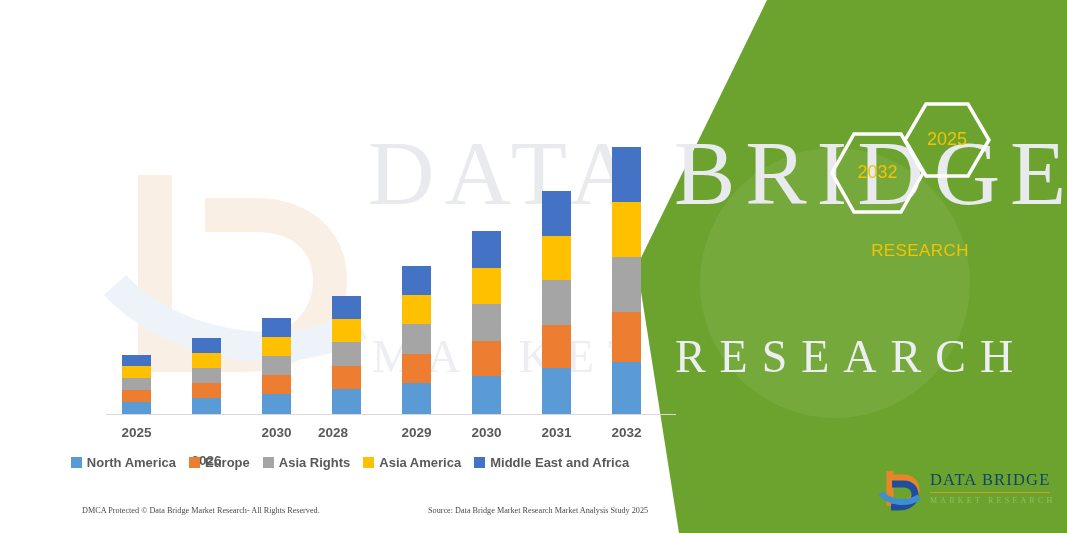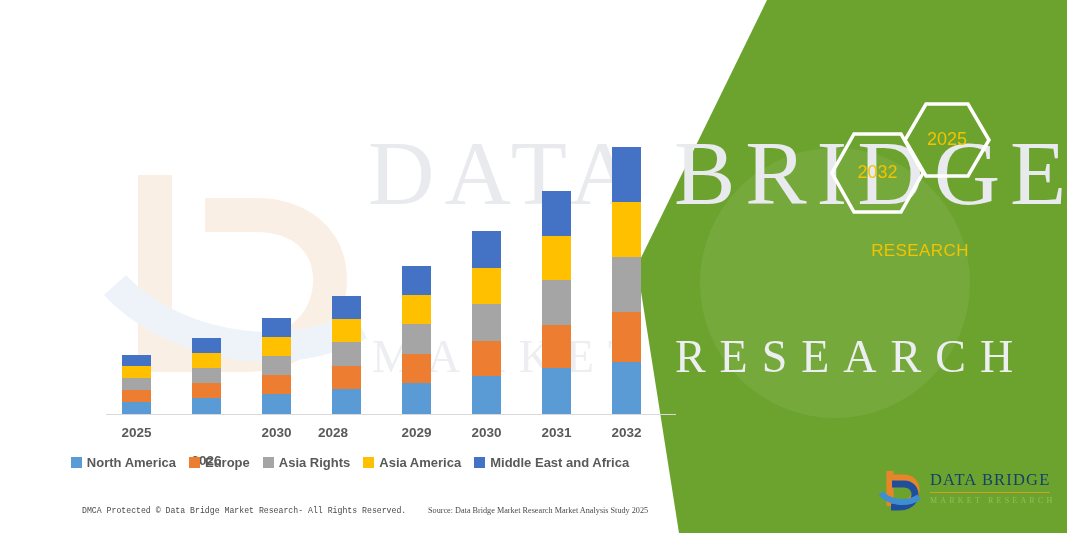--- a/index.html
+++ b/index.html
@@ -89,21 +89,21 @@
 
   .legend{
     position:absolute;left:0;top:455px;width:700px;
     display:flex;justify-content:center;align-items:flex-start;gap:13px;
   }
   .lg-item{display:flex;align-items:center;gap:5px;}
   .lg-swatch{width:11px;height:11px;display:block;}
   .lg-text{font-size:13px;color:#595959;font-weight:bold;white-space:nowrap;}
 
   .footer{position:absolute;left:0;top:506px;width:700px;height:20px;}
-  .foot-l{position:absolute;left:82px;top:0;font-size:8.2px;color:#4A4A4A;font-family:Liberation Mono, monospace;white-space:nowrap;}
+  .foot-l{position:absolute;left:82px;top:0;font-size:8.2px;color:#4A4A4A;font-family:Liberation Serif, serif;white-space:nowrap;}
   .foot-r{position:absolute;left:428px;top:0;font-size:8.2px;color:#4A4A4A;font-family:"Liberation Serif",serif;white-space:nowrap;}
 </style>
 </head>
 <body>
 
 <div id="page">
 
   <div class="chart-area">
 
     <div class="wm wm-b">

